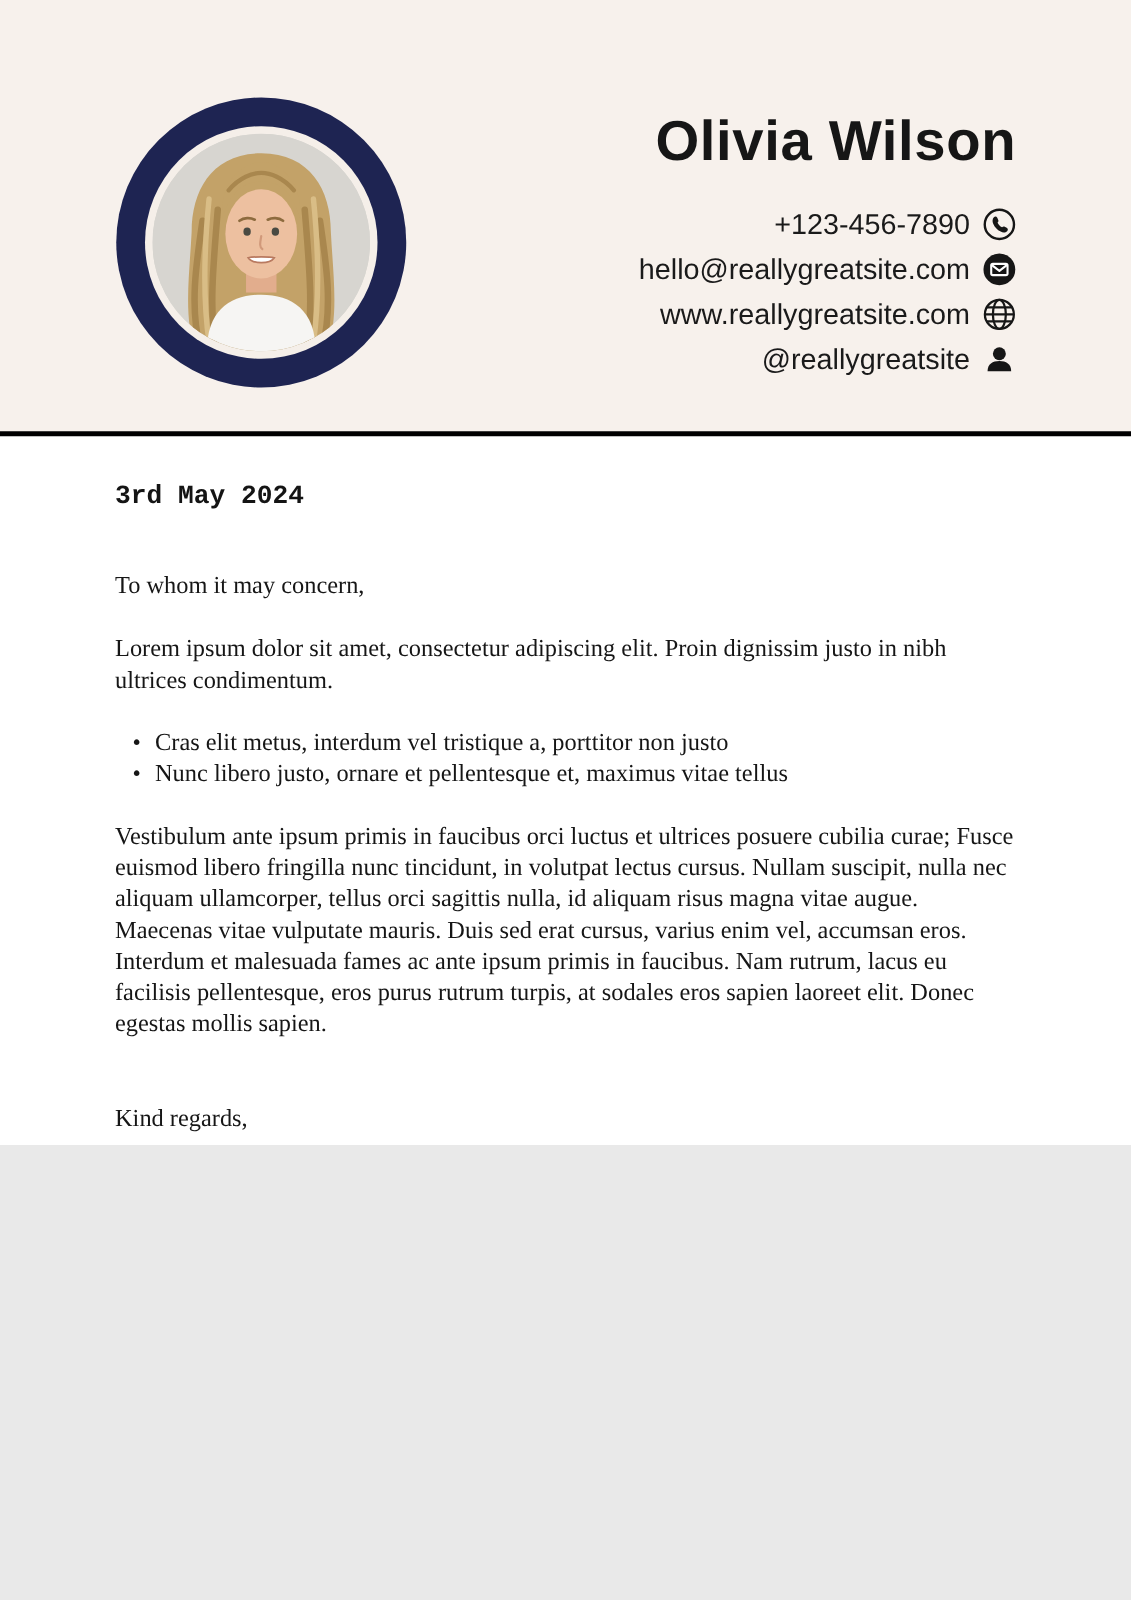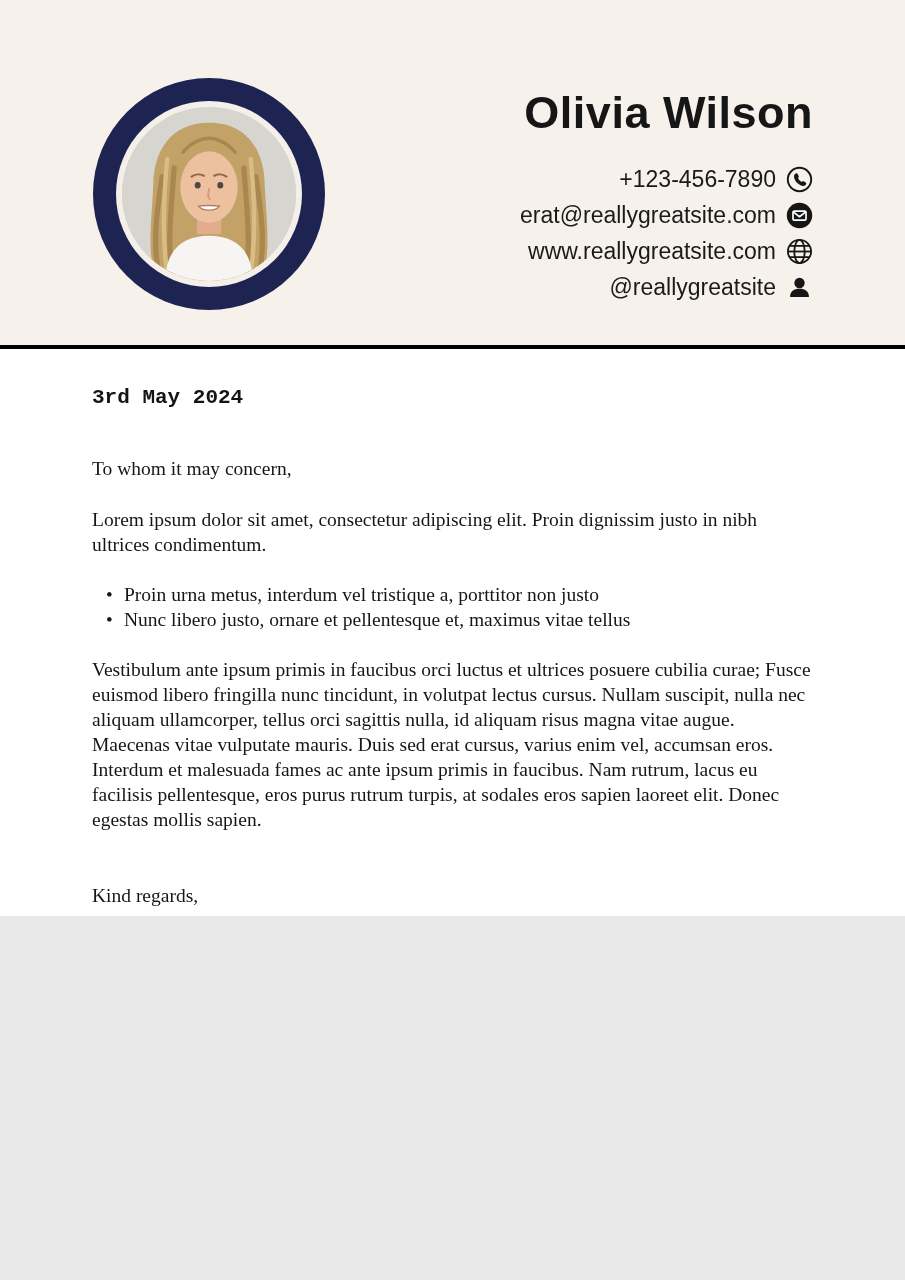--- a/index.html
+++ b/index.html
@@ -194,21 +194,21 @@
           <span>+123-456-7890</span>
           <span class="contact-icon">
             <svg viewBox="0 0 24 24">
               <circle cx="12" cy="12" r="10.4" fill="none" stroke="#161616" stroke-width="1.7"></circle>
               <path d="M8.1 6.9 C8.9 6.1 10 6.3 10.5 7.3 L11.2 8.8 C11.5 9.5 11.3 10.1 10.7 10.7 C11.3 12.3 12.4 13.4 13.9 14.1 C14.5 13.5 15.1 13.3 15.8 13.6 L17.2 14.4 C18.2 14.9 18.3 16 17.5 16.8 C16.4 17.9 14.6 18 12.9 17.1 C10.5 15.9 8.6 13.9 7.6 11.5 C6.9 9.8 7 8 8.1 6.9 Z" fill="#161616"></path>
             </svg>
           </span>
         </div>
 
         <div class="contact-row">
-          <span>erat@reallygreatsite.com</span>
+          <span>hello@reallygreatsite.com</span>
           <span class="contact-icon">
             <svg viewBox="0 0 24 24">
               <circle cx="12" cy="12" r="11.3" fill="#161616"></circle>
               <rect x="6.2" y="8.1" width="11.6" height="8" rx="1.2" fill="none" stroke="#ffffff" stroke-width="1.5"></rect>
               <path d="M6.7 9 L12 13.1 L17.3 9" fill="none" stroke="#ffffff" stroke-width="1.5" stroke-linecap="round" stroke-linejoin="round"></path>
             </svg>
           </span>
         </div>
 
         <div class="contact-row">
@@ -242,21 +242,21 @@
 
   <main class="letter-body">
 
     <p class="letter-date">3rd May 2024</p>
 
     <p class="salutation">To whom it may concern,</p>
 
     <p class="para">Lorem ipsum dolor sit amet, consectetur adipiscing elit. Proin dignissim justo in nibh ultrices condimentum.</p>
 
     <ul class="bullet-list">
-      <li>Proin urna metus, interdum vel tristique a, porttitor non justo</li>
+      <li>Cras elit metus, interdum vel tristique a, porttitor non justo</li>
       <li>Nunc libero justo, ornare et pellentesque et, maximus vitae tellus</li>
     </ul>
 
     <p class="para">Vestibulum ante ipsum primis in faucibus orci luctus et ultrices posuere cubilia curae; Fusce euismod libero fringilla nunc tincidunt, in volutpat lectus cursus. Nullam suscipit, nulla nec aliquam ullamcorper, tellus orci sagittis nulla, id aliquam risus magna vitae augue. Maecenas vitae vulputate mauris. Duis sed erat cursus, varius enim vel, accumsan eros. Interdum et malesuada fames ac ante ipsum primis in faucibus. Nam rutrum, lacus eu facilisis pellentesque, eros purus rutrum turpis, at sodales eros sapien laoreet elit. Donec egestas mollis sapien.</p>
 
     <p class="closing">Kind regards,</p>
 
     <div class="signature-script" aria-label="Olivia Wilson signature">
       <svg width="300" height="86" viewBox="0 0 340 100" fill="none" stroke="#15150f" stroke-linecap="round" stroke-linejoin="round">
 

